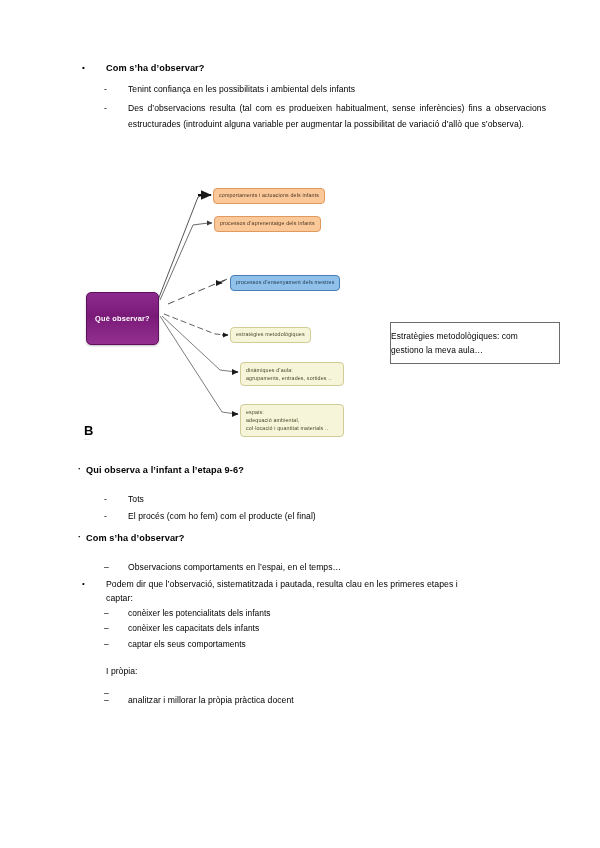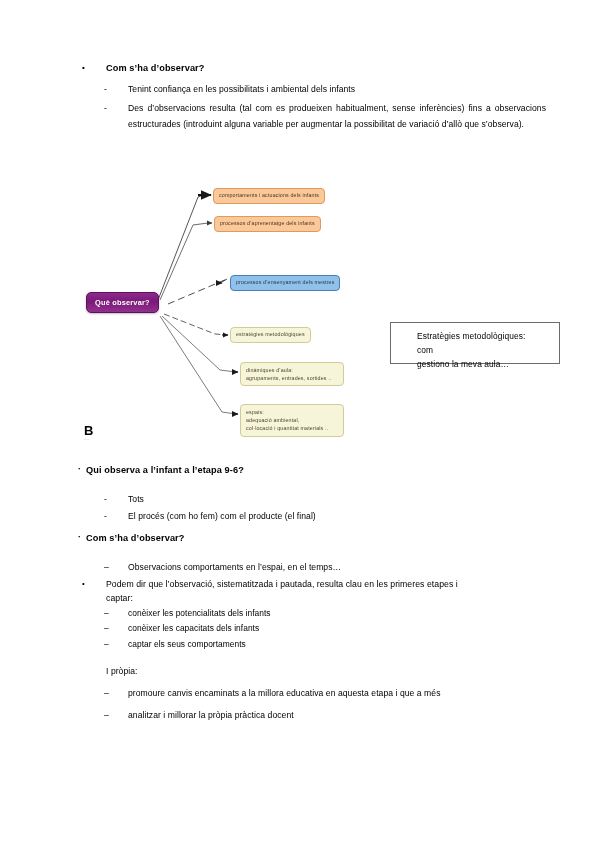--- a/index.html
+++ b/index.html
@@ -86,21 +86,21 @@
     letter-spacing: 0.15px;
     white-space: nowrap;
   }
   .node.root {
     background: linear-gradient(to bottom, #8e2a8e 0%, #7a1a78 45%, #93308f 100%);
     color: #ffffff;
     font-weight: bold;
     font-size: 7.4px;
     border: 1px solid #5d105c;
     border-radius: 5px;
-    padding: 4px 8px;
+    padding: 20px 8px;
     letter-spacing: 0.2px;
     box-shadow: 0 1px 2px rgba(0,0,0,0.25);
   }
   .node.orange {
     background: #fbc89a;
     border: 1px solid #e09a5e;
     color: #4a3520;
   }
   .node.blue {
     background: #8fc1ea;
@@ -121,21 +121,21 @@
   
   .callout {
     position: absolute;
     left: 390px;
     top: 322px;
     width: 170px;
     height: 42px;
     box-sizing: border-box;
     border: 1px solid #6b6b6b;
     background: #ffffff;
-    padding: 7px 26px;
+    padding: 7px 0;
     font-size: 8.4px;
     line-height: 1.65;
     letter-spacing: 0.1px;
   }
 
   
   .bmark {
     position: absolute;
     left: 84px;
     top: 424px;
@@ -397,21 +397,20 @@
     </div>
 
     <div class="gap-m"></div>
 
     <div class="bplain">I pròpia:</div>
 
     <div class="gap-s"></div>
 
     <div class="bwide">
       <span class="dash">–</span>
-      <span>promoure canvis encaminats a la millora educativa en aquesta etapa i que a més</span>
     </div>
 
     <div class="gap-s"></div>
 
     <div class="bwide">
       <span class="dash">–</span>
       <span>analitzar i millorar la pròpia pràctica docent</span>
     </div>
 
   </div>

